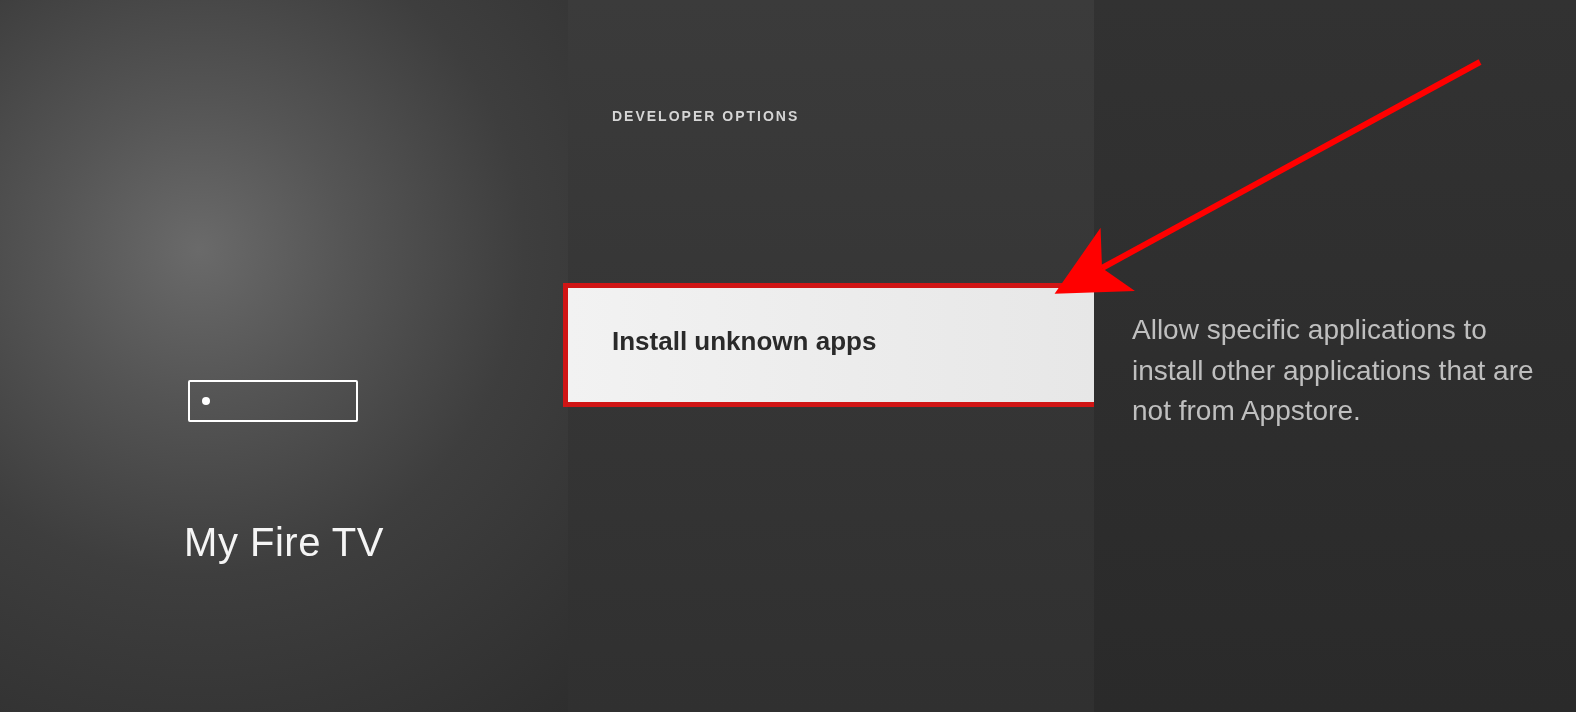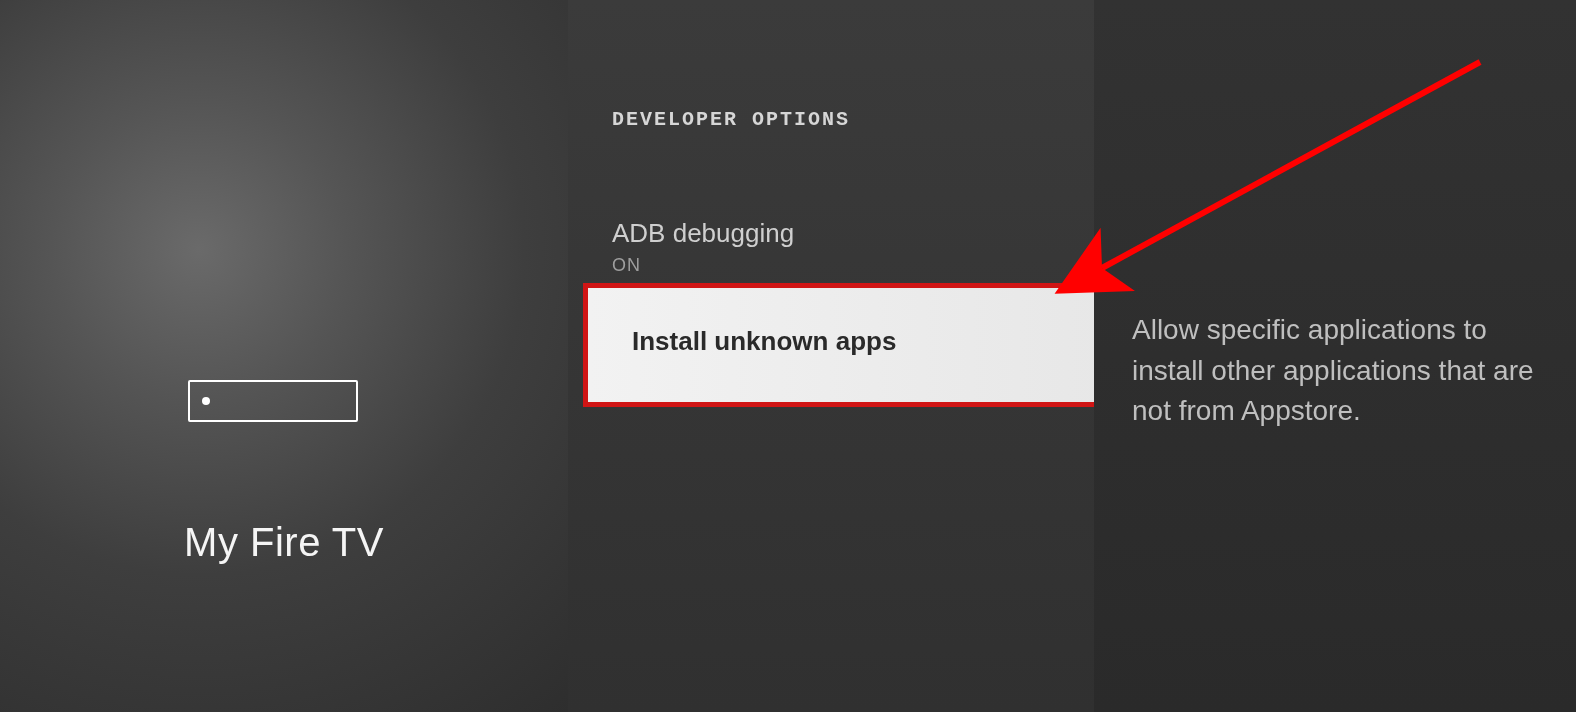--- a/index.html
+++ b/index.html
@@ -44,25 +44,24 @@
   }
   .col-mid {
     width: 526px; height: 100%;
     background: linear-gradient(180deg, #3b3b3b 0%, #303030 100%);
     position: relative;
     color: #c9c9c9;
   }
   .section-title {
     position: absolute;
     left: 44px; top: 108px;
-    font-size: 20px;
+    font-size: 14px;
     letter-spacing: 2px;
     font-weight: 600;
     color: #d6d6d6;
-    font-family: Liberation Mono, monospace;
   }
   .opt {
     position: absolute;
     left: 0; width: 100%;
     padding: 20px 44px 22px 44px;
   }
   .opt-adb { top: 198px; }
   .opt-label {
     font-size: 26px;
     color: #cfcfcf;
@@ -73,21 +72,20 @@
     font-size: 18px;
     color: #9e9e9e;
     letter-spacing: 1px;
   }
   .opt-selected {
     top: 288px;
     height: 114px;
     padding-top: 38px;
     background: linear-gradient(90deg, #f2f2f2 0%, #e7e7e7 100%);
     box-shadow: 0 0 0 5px #d01515;
-    margin-left: 20px;
   }
   .opt-selected .opt-label {
     color: #2a2a2a;
     font-weight: 600;
     font-size: 26px;
   }
   .col-right {
     width: 482px; height: 100%;
     background: linear-gradient(180deg, #323232 0%, #2a2a2a 100%);
     position: relative;
@@ -115,24 +113,20 @@
 <div class="screen">
 
   <div class="col-left">
     <div class="device-icon"></div>
     <div class="device-label">My Fire TV</div>
   </div>
 
   <div class="col-mid">
     <div class="section-title">DEVELOPER OPTIONS</div>
 
-    <div class="opt opt-adb">
-      <div class="opt-label">ADB debugging</div>
-      <div class="opt-value">ON</div>
-    </div>
 
     <div class="opt opt-selected">
       <div class="opt-label">Install unknown apps</div>
     </div>
   </div>
 
   <div class="col-right">
     <div class="description">Allow specific applications to install other applications that are not from Appstore.</div>
   </div>
 

